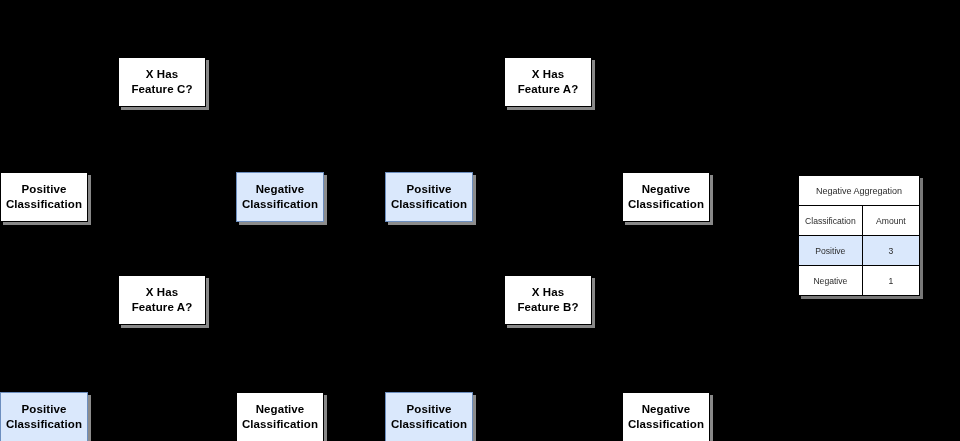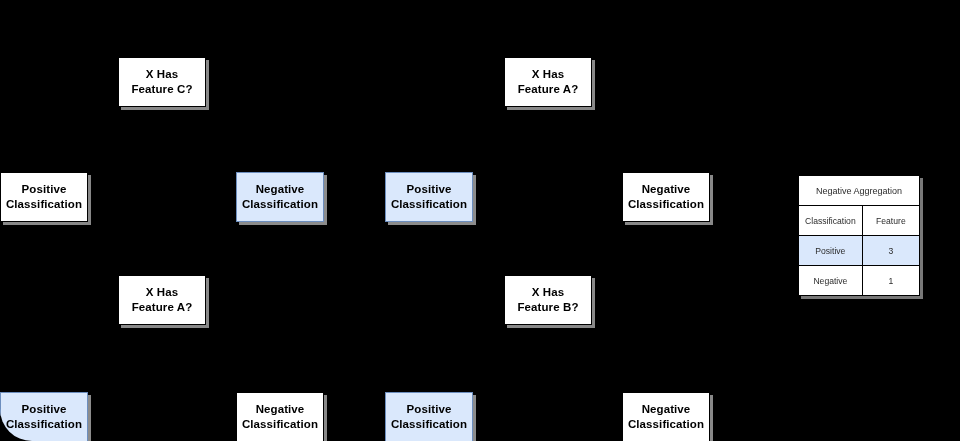--- a/index.html
+++ b/index.html
@@ -7,21 +7,20 @@
     padding: 0;
     background: #000000;
   }
   #canvas {
     position: relative;
     width: 960px;
     height: 441px;
     background: #000000;
     overflow: hidden;
     font-family: "Liberation Sans", sans-serif;
-    border-radius: 32px;
   }
 
   
   .node {
     position: absolute;
     box-sizing: border-box;
     display: flex;
     align-items: center;
     justify-content: center;
     text-align: center;
@@ -138,21 +137,21 @@
     <colgroup>
         <col class="c1">
         <col class="c2">
       </colgroup>
     <tbody>
       <tr>
         <td class="title" colspan="2">Negative Aggregation</td>
       </tr>
       <tr>
         <td>Classification</td>
-        <td>Feature</td>
+        <td>Amount</td>
       </tr>
       <tr class="highlight">
         <td>Positive</td>
         <td>3</td>
       </tr>
       <tr>
         <td>Negative</td>
         <td>1</td>
       </tr>
     </tbody>

